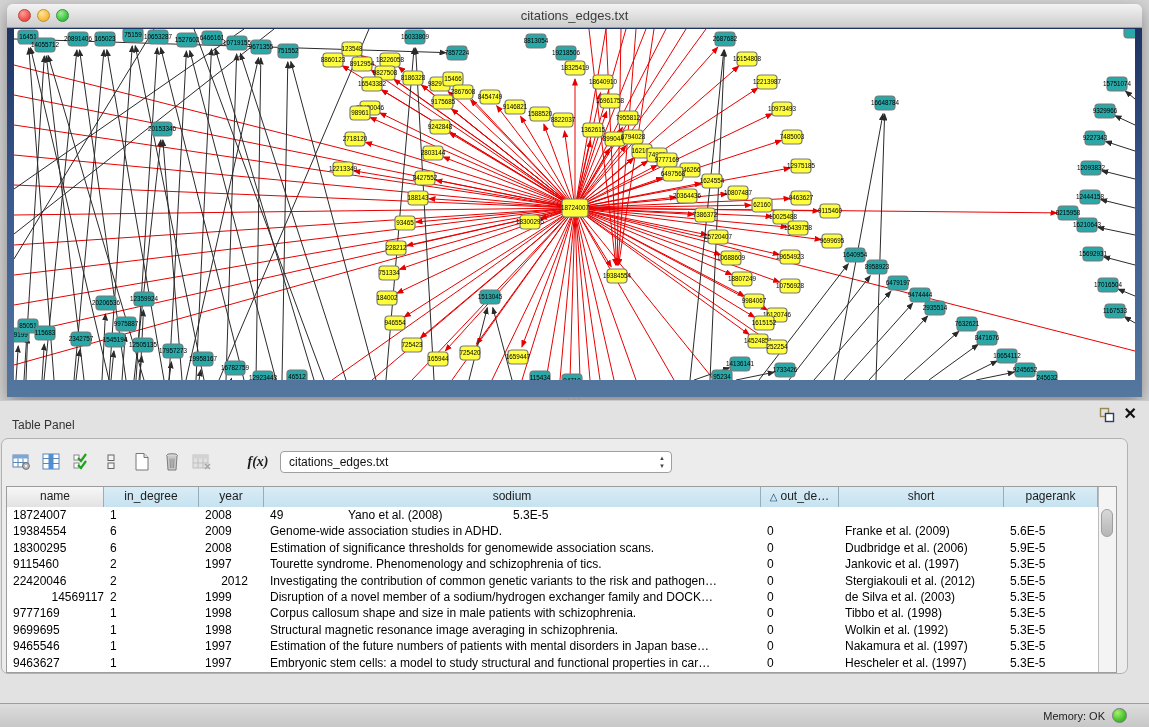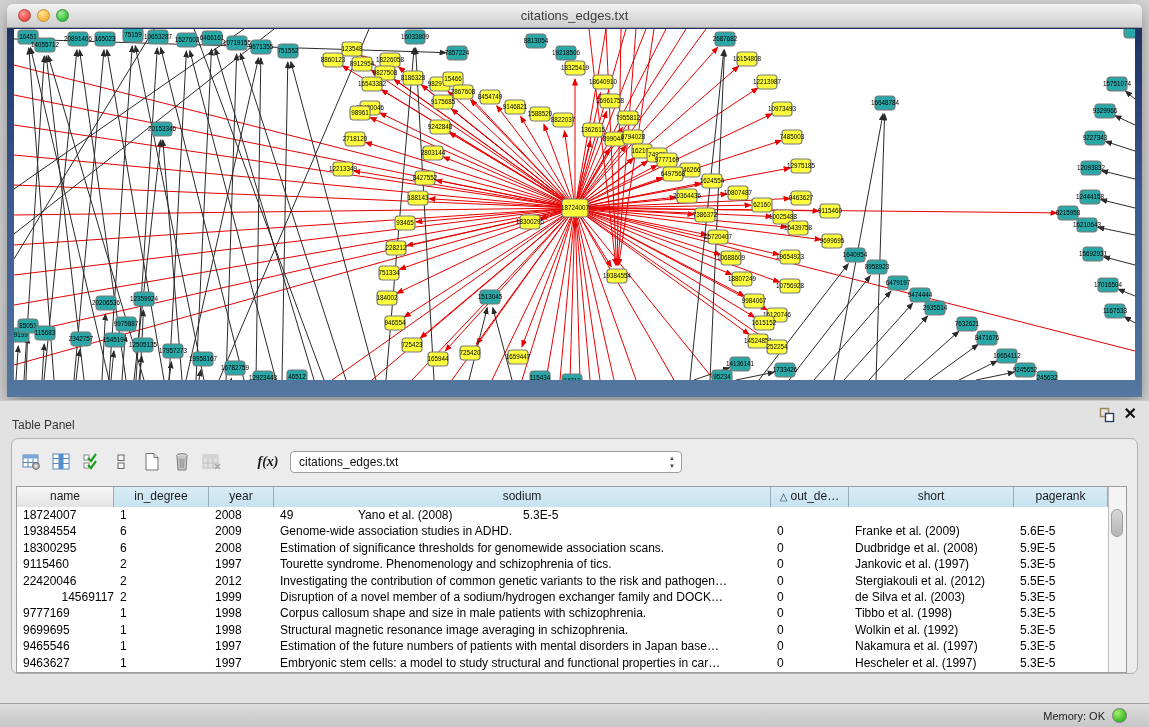--- a/index.html
+++ b/index.html
@@ -22,21 +22,21 @@
     background:linear-gradient(#1d3261 0%, #3a598f 45%, #54779f 100%); }
   #gcanvas { position:absolute; left:7px; top:1px; width:1121px; height:351px; background:#ffffff; }
   #graph-svg { display:block; }
   
   #resize-grip { position:absolute; left:566px; top:397px; width:16px; height:6px; }
   #tablepanel { position:absolute; left:0; top:400px; width:1149px; height:303px;
     background:#e2e2e2; border-top:1px solid #c9c9c9; }
   #tp-title { position:absolute; left:12px; top:17px; font-size:12px; color:#333; }
   #tp-float { position:absolute; right:34px; top:6px; cursor:pointer; }
   #tp-close { position:absolute; right:12px; top:3px; font-size:16px; font-weight:bold; color:#111; cursor:pointer; }
-  #innerpanel { position:absolute; left:11px; top:37px; width:1127px; height:236px;
+  #innerpanel { position:absolute; left:1px; top:37px; width:1127px; height:236px;
     background:#ececec; border:1px solid #b2b2b2; border-radius:7px; }
   #toolbar { position:absolute; left:8px; top:10px; height:26px; display:flex; align-items:center; }
   .tbtn { width:24px; height:22px; margin-right:6px; display:flex; align-items:center; justify-content:center; cursor:pointer; }
   #fx-btn { margin-left:26px; margin-right:10px; font-family:"Liberation Serif", serif; font-style:italic; font-weight:bold; font-size:14px; color:#1a1a1a; }
   #net-select { width:392px; height:22px; background:#fff; border:1px solid #9f9f9f; border-radius:4px;
     font-size:12px; color:#111; line-height:20px; padding-left:8px; position:relative; cursor:pointer; }
   #net-select .stepper { position:absolute; right:6px; top:2px; font-size:6px; color:#444; line-height:8px; text-align:center; }
   
   #tblwrap { position:absolute; left:4px; top:47px; width:1111px; height:187px;
     border:1px solid #9c9c9c; background:#fff; display:flex; }
@@ -650,36 +650,36 @@
             <div class="tcell" style="width: 78px;">0</div>
             <div class="tcell" style="width: 165px;">Franke et al. (2009)</div>
             <div class="tcell" style="width: 94px;">5.6E-5</div>
           </div>
           <div class="trow">
             <div class="tcell" style="width: 97px;">18300295</div>
             <div class="tcell" style="width: 95px;">6</div>
             <div class="tcell" style="width: 65px;">2008</div>
             <div class="tcell" style="width: 497px;">Estimation of significance thresholds for genomewide association scans.</div>
             <div class="tcell" style="width: 78px;">0</div>
-            <div class="tcell" style="width: 165px;">Dudbridge et al. (2008)</div>
+            <div class="tcell" style="width: 165px;">Dudbridge et al. (2006)</div>
             <div class="tcell" style="width: 94px;">5.9E-5</div>
           </div>
           <div class="trow">
             <div class="tcell" style="width: 97px;">9115460</div>
             <div class="tcell" style="width: 95px;">2</div>
             <div class="tcell" style="width: 65px;">1997</div>
             <div class="tcell" style="width: 497px;">Tourette syndrome. Phenomenology and schizophrenia of tics.</div>
             <div class="tcell" style="width: 78px;">0</div>
             <div class="tcell" style="width: 165px;">Jankovic et al. (1997)</div>
             <div class="tcell" style="width: 94px;">5.3E-5</div>
           </div>
           <div class="trow">
             <div class="tcell" style="width: 97px;">22420046</div>
             <div class="tcell" style="width: 95px;">2</div>
-            <div class="tcell" style="width: 65px;">2012</div>
+            <div class="tcell" style="width: 65px; text-align: center;">2012</div>
             <div class="tcell" style="width: 497px;">Investigating the contribution of common genetic variants to the risk and pathogen…</div>
             <div class="tcell" style="width: 78px;">0</div>
             <div class="tcell" style="width: 165px;">Stergiakouli et al. (2012)</div>
             <div class="tcell" style="width: 94px;">5.5E-5</div>
           </div>
           <div class="trow">
             <div class="tcell" style="width: 97px; text-align: right;">14569117</div>
             <div class="tcell" style="width: 95px;">2</div>
             <div class="tcell" style="width: 65px;">1999</div>
             <div class="tcell" style="width: 497px;">Disruption of a novel member of a sodium/hydrogen exchanger family and DOCK…</div>

